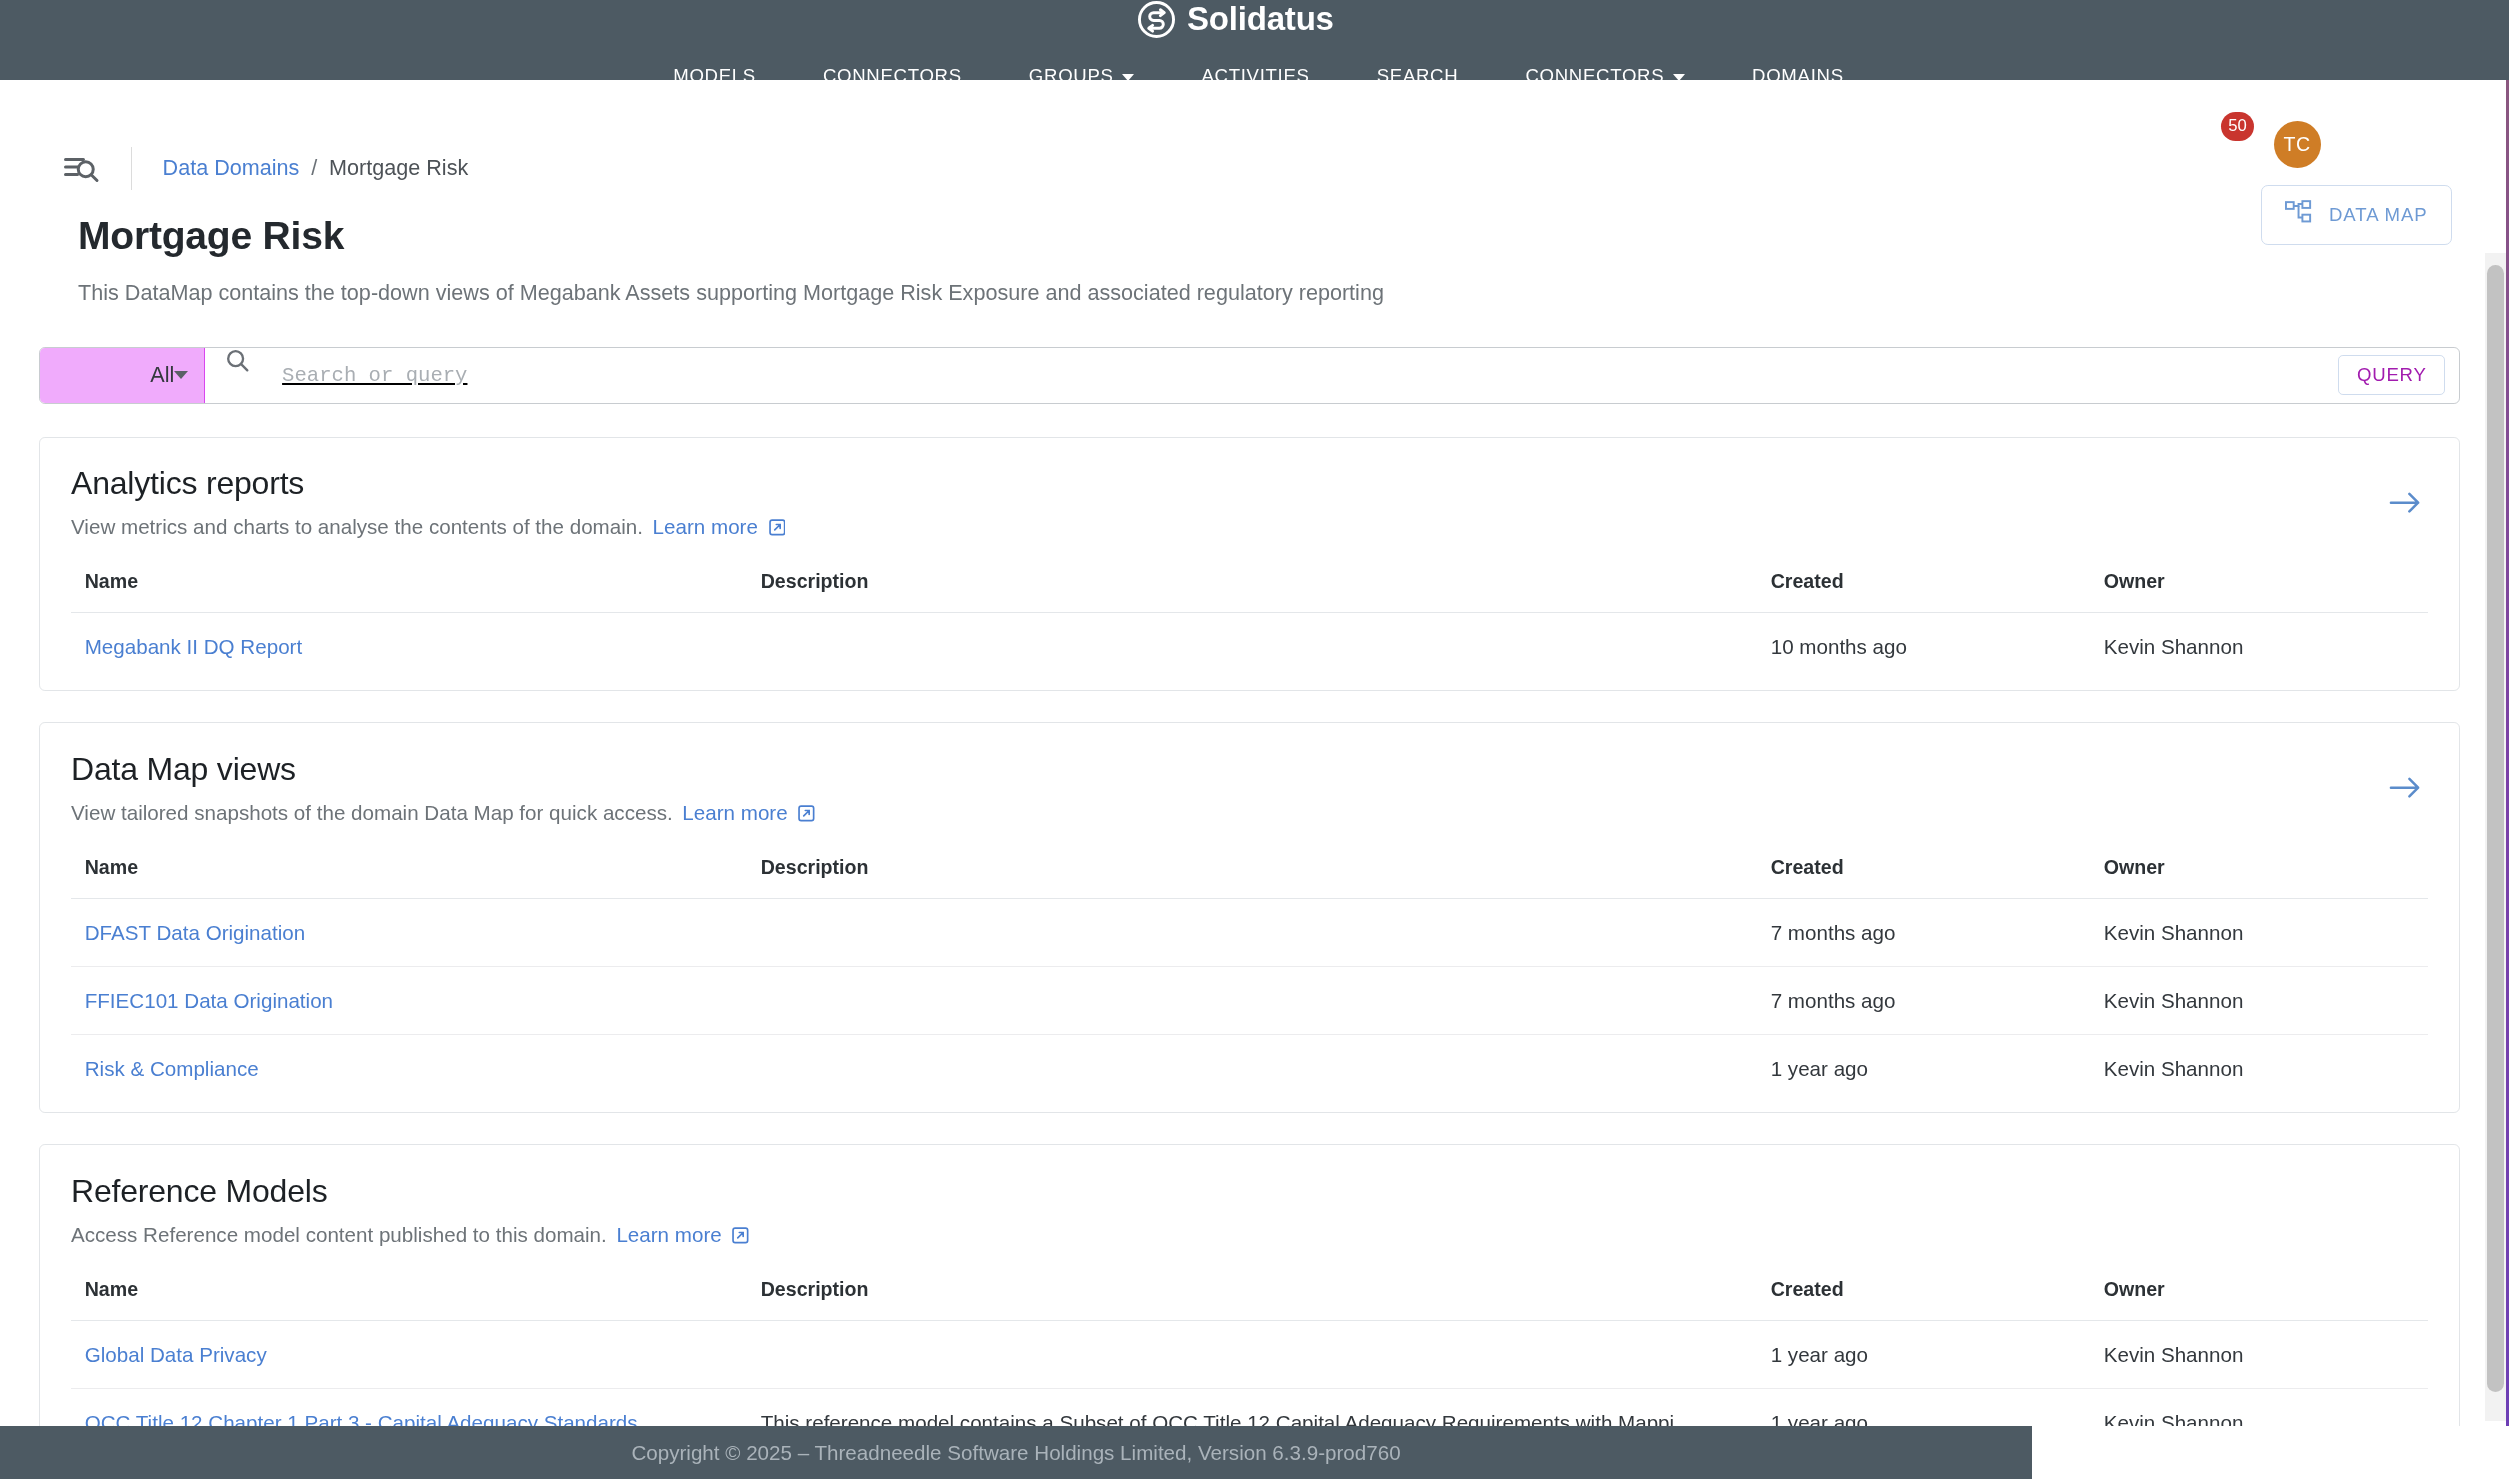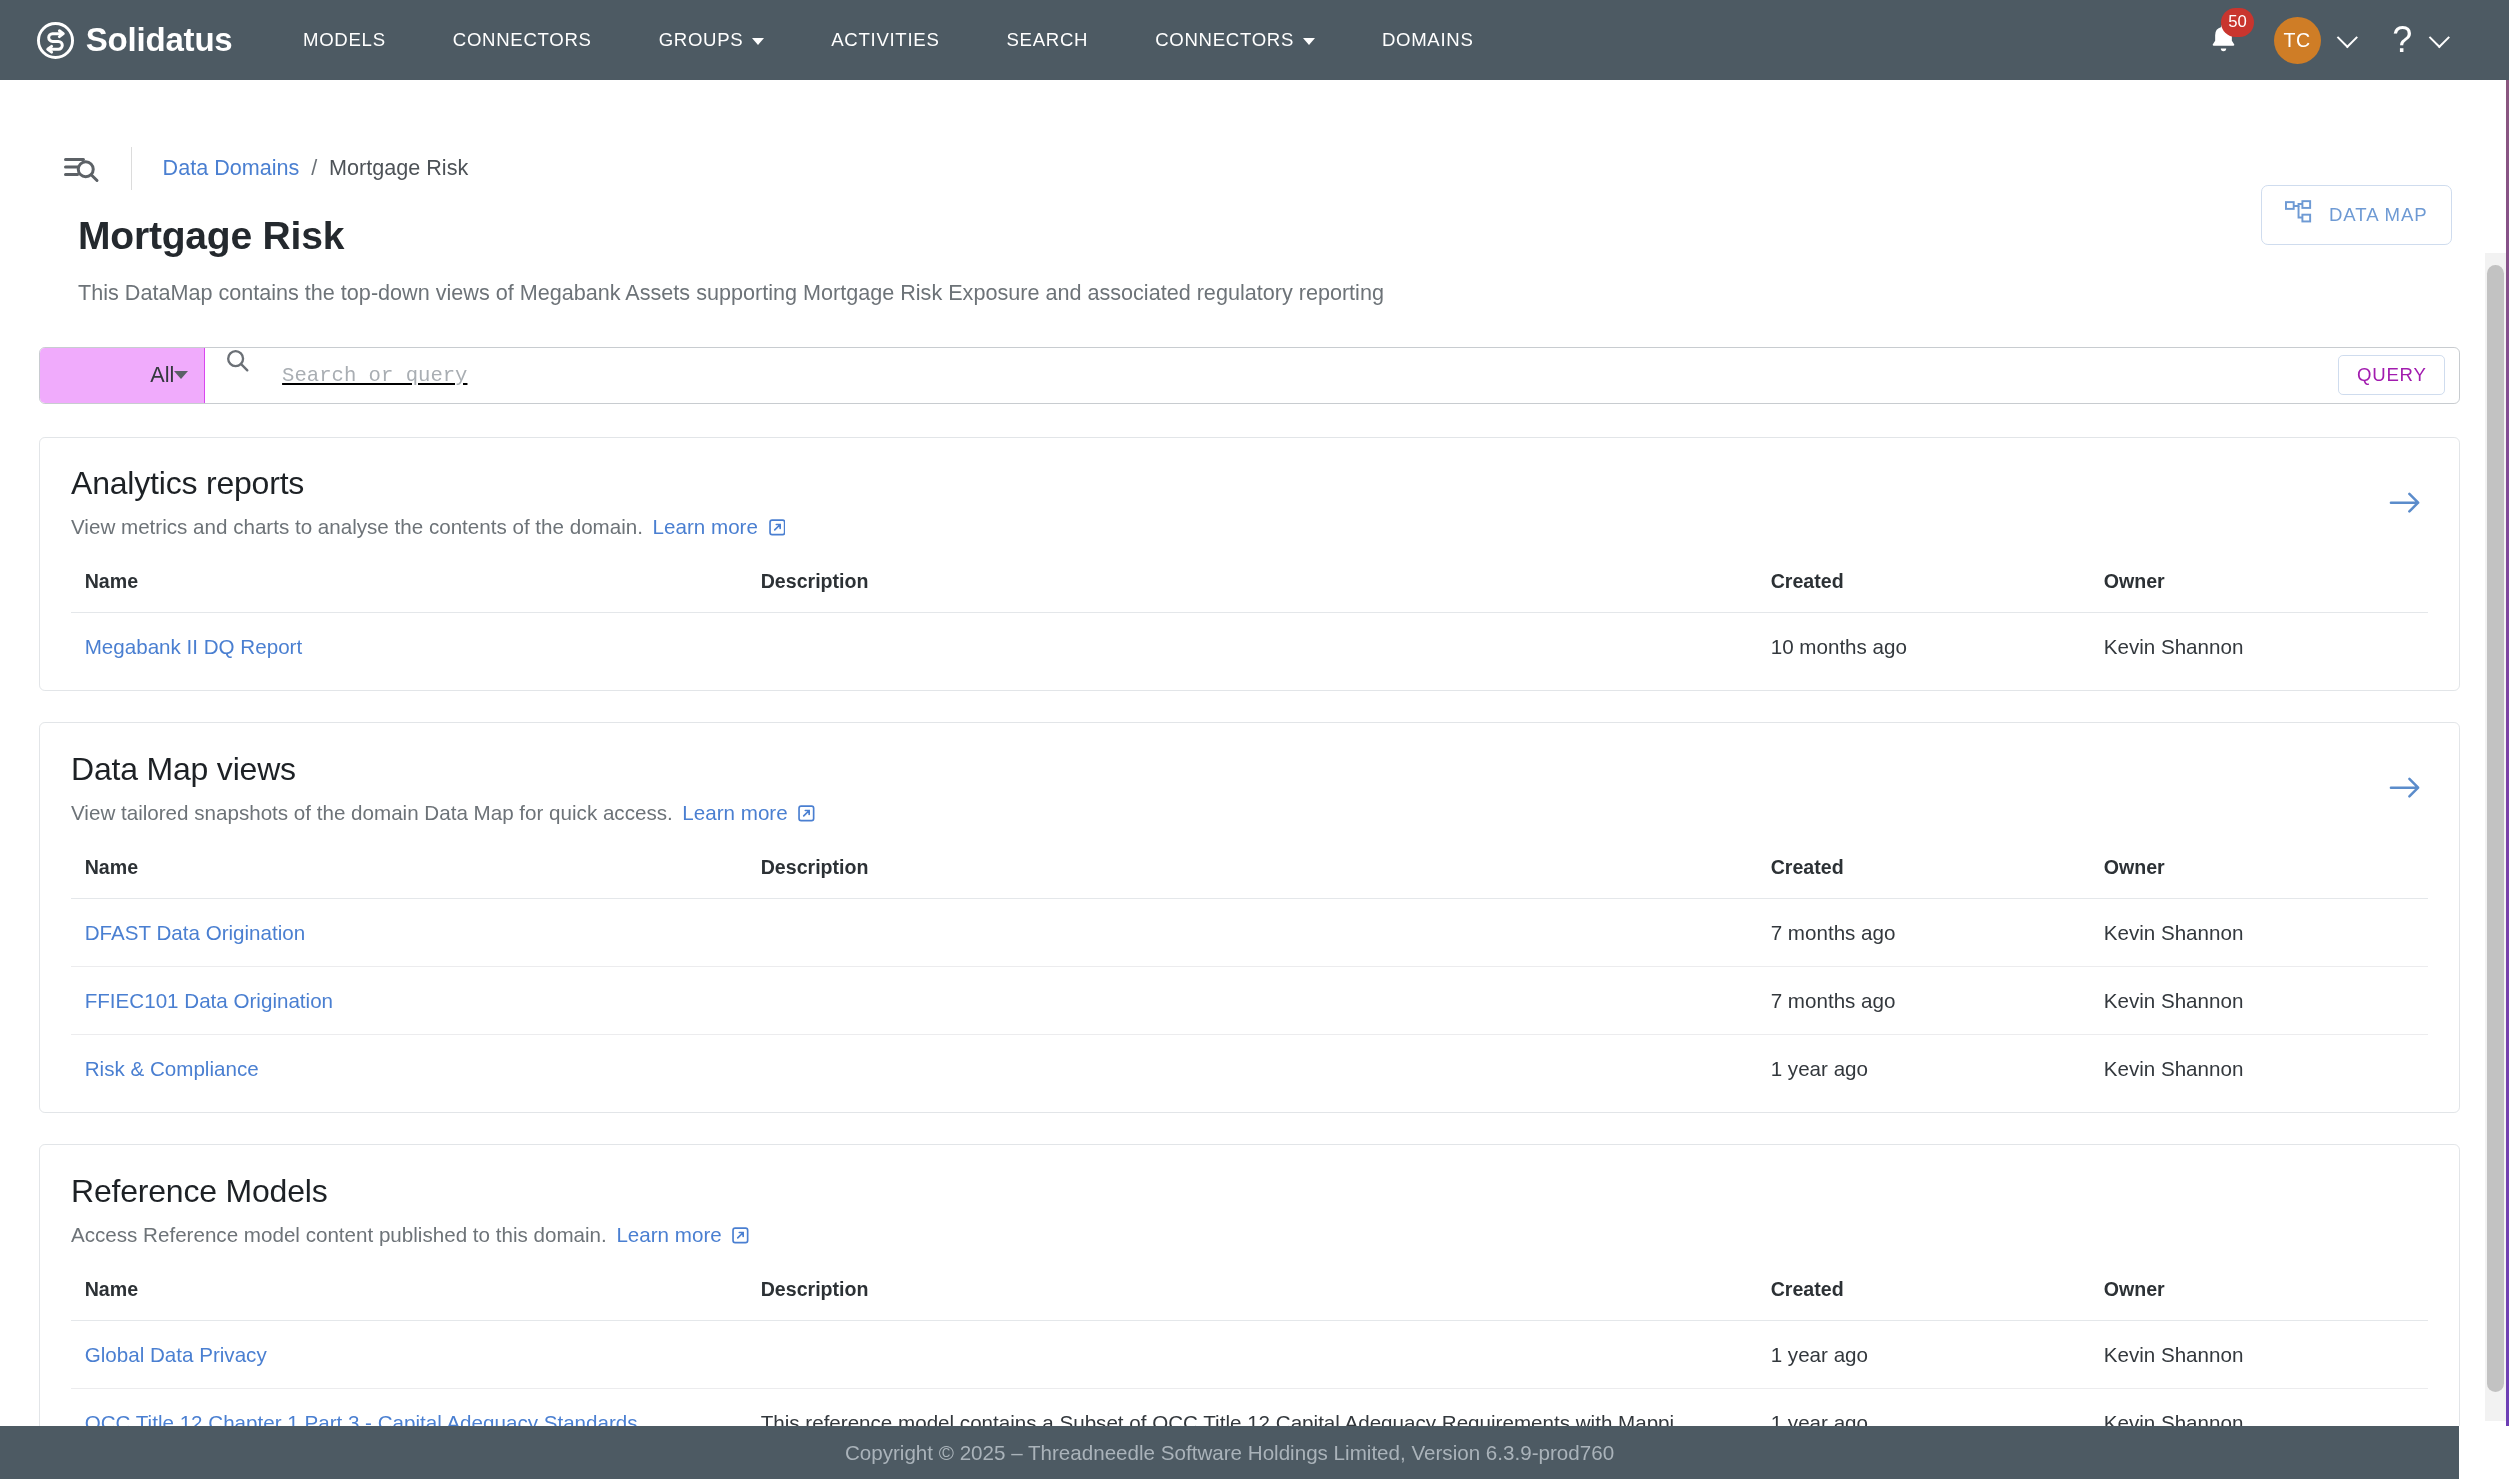--- a/index.html
+++ b/index.html
@@ -13,20 +13,21 @@
 
   
   .topnav {
     height: 80px;
     background: #4d5a63;
     display: flex;
     align-items: center;
     padding: 0 29px 0 37px;
     position: relative;
     z-index: 20;
+    flex-direction: column;
   }
   .brand { display: flex; align-items: center; gap: 11.8px; margin-right: 45px; }
   .brand-mark {
     width: 37px; height: 37px;
     display: flex; align-items: center; justify-content: center;
   }
   .brand-name {
     color: #ffffff;
     font-size: 33px;
     font-weight: 600;
@@ -247,21 +248,21 @@
     overflow: hidden;
     text-overflow: ellipsis;
     white-space: nowrap;
     display: block;
   }
 
   
   .footer {
     position: absolute;
     left: 0; bottom: 0;
-    width: 2459px; height: 53px;
+    width: 2032px; height: 53px;
     background: #4d5a63;
     color: #aab3ba;
     font-size: 20.6px;
     display: flex; align-items: center; justify-content: center;
   }
 
   
   .sb-track {
     position: absolute;
     right: 2.9px; top: 253px;

